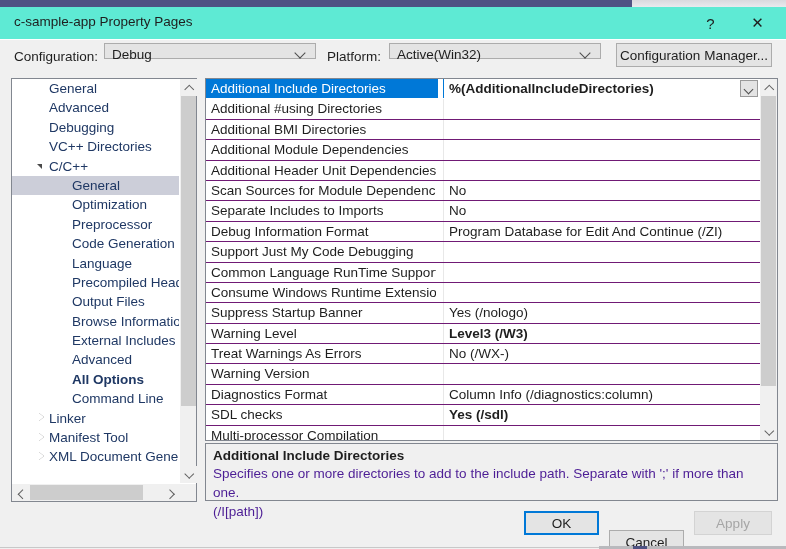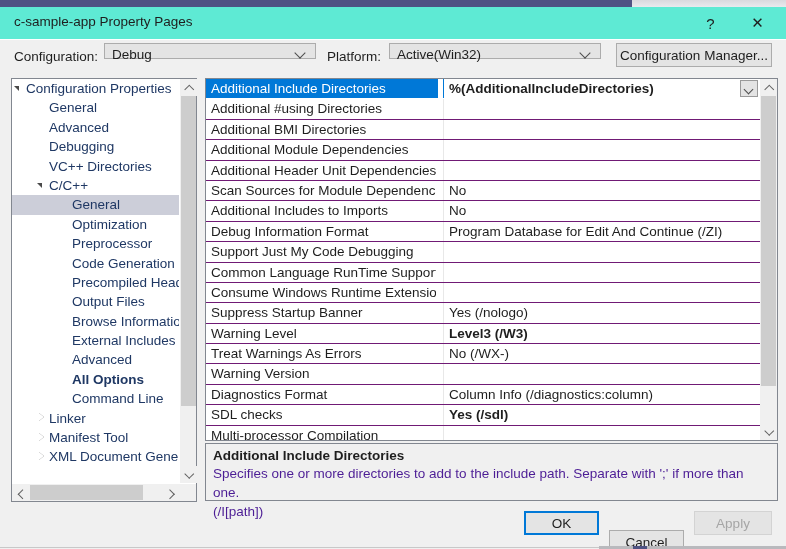--- a/index.html
+++ b/index.html
@@ -280,26 +280,20 @@
       <span class="val">Active(Win32)</span>
       <span class="chev"></span>
     </div>
 
     <button class="btn cfgmgr">Configuration Manager...</button>
   </div>
 
   <div class="tree-panel">
     <div class="tree-clip" id="tree-host">
         <div class="tree-item">
-          <span class="tw" style="left: 0px;">
-            <span class="tri-open"></span>
-          </span>
-          <span class="lbl" style="left: 14px;">Configuration Properties</span>
-        </div>
-        <div class="tree-item">
           <span class="lbl" style="left: 37px;">General</span>
         </div>
         <div class="tree-item">
           <span class="lbl" style="left: 37px;">Advanced</span>
         </div>
         <div class="tree-item">
           <span class="lbl" style="left: 37px;">Debugging</span>
         </div>
         <div class="tree-item">
           <span class="lbl" style="left: 37px;">VC++ Directories</span>
@@ -316,20 +310,23 @@
         <div class="tree-item">
           <span class="lbl" style="left: 60px;">Optimization</span>
         </div>
         <div class="tree-item">
           <span class="lbl" style="left: 60px;">Preprocessor</span>
         </div>
         <div class="tree-item">
           <span class="lbl" style="left: 60px;">Code Generation</span>
         </div>
         <div class="tree-item">
+          <span class="lbl" style="left: 60px;">Language</span>
+        </div>
+        <div class="tree-item">
           <span class="lbl" style="left: 60px;">Precompiled Headers</span>
         </div>
         <div class="tree-item">
           <span class="lbl" style="left: 60px;">Output Files</span>
         </div>
         <div class="tree-item">
           <span class="lbl" style="left: 60px;">Browse Information</span>
         </div>
         <div class="tree-item">
           <span class="lbl" style="left: 60px;">External Includes</span>
@@ -411,21 +408,21 @@
           <span class="gname">Additional Header Unit Dependencies</span>
           <span class="gsep"></span>
           <span class="gval"></span>
         </div>
         <div class="grow">
           <span class="gname">Scan Sources for Module Dependencies</span>
           <span class="gsep"></span>
           <span class="gval">No</span>
         </div>
         <div class="grow">
-          <span class="gname">Additional Includes to Imports</span>
+          <span class="gname">Separate Includes to Imports</span>
           <span class="gsep"></span>
           <span class="gval">No</span>
         </div>
         <div class="grow">
           <span class="gname">Debug Information Format</span>
           <span class="gsep"></span>
           <span class="gval">Program Database for Edit And Continue (/ZI)</span>
         </div>
         <div class="grow">
           <span class="gname">Support Just My Code Debugging</span>

